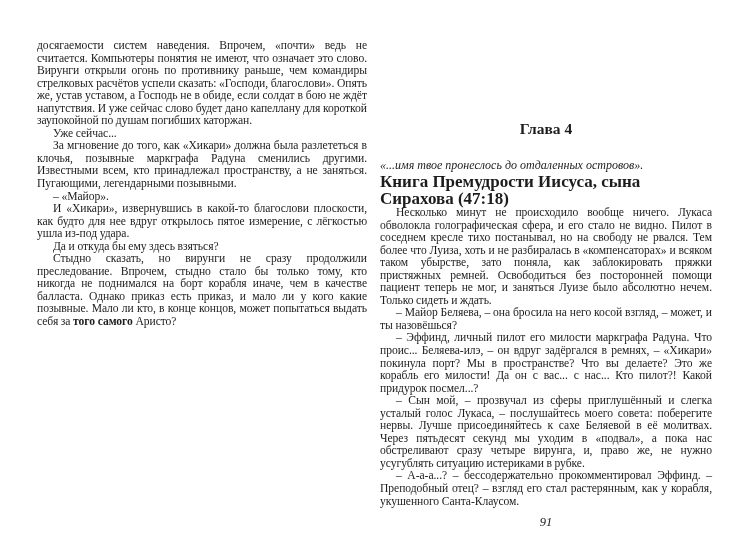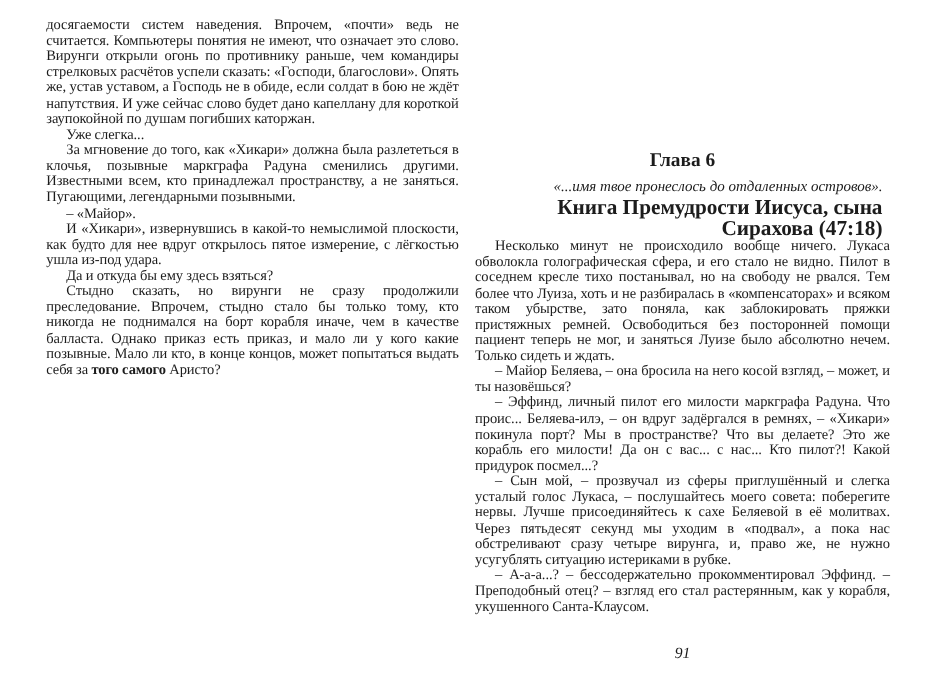--- a/index.html
+++ b/index.html
@@ -21,21 +21,21 @@
     background: #ffffff;
   }
   .page {
     position: absolute;
     top: 0;
     height: 540px;
   }
   .page-left {
     left: 37px;
     width: 330px;
-    padding-top: 14px;
+    padding-top: 40px;
     box-sizing: border-box;
   }
   .page-right {
     left: 380px;
     width: 332px;
   }
   p.para {
     margin: 0;
     font-size: 11.6px;
     line-height: 12.55px;
@@ -49,23 +49,23 @@
   }
   .chapter-title {
     margin: 0;
     padding-top: 121px;
     text-align: center;
     font-size: 15.5px;
     line-height: 16px;
     font-weight: bold;
   }
   .epigraph {
-    margin-top: 4px;
+    margin-top: 20px;
     padding-right: 6px;
-    text-align: right;
+    text-align: left;
   }
   .epigraph-quote {
     font-style: italic;
     font-size: 12px;
     line-height: 16px;
   }
   .epigraph-source {
     font-weight: bold;
     font-size: 17px;
     line-height: 17px;
@@ -86,30 +86,30 @@
     line-height: 14px;
   }
 </style>
 </head>
 <body>
 
 <div class="spread">
 
   <div class="page page-left">
     <p class="para no-indent">досягаемости систем наведения. Впрочем, «почти» ведь не считается. Компьютеры понятия не имеют, что означает это слово. Вирунги открыли огонь по противнику раньше, чем командиры стрелковых расчётов успели сказать: «Господи, благослови». Опять же, устав уставом, а Господь не в обиде, если солдат в бою не ждёт напутствия. И уже сейчас слово будет дано капеллану для короткой заупокойной по душам погибших каторжан.</p>
-    <p class="para">Уже слегка...</p>
+    <p class="para">Уже сейчас...</p>
     <p class="para">За мгновение до того, как «Хикари» должна была разлететься в клочья, позывные маркграфа Радуна сменились другими. Известными всем, кто принадлежал пространству, а не заняться. Пугающими, легендарными позывными.</p>
     <p class="para">– «Майор».</p>
-    <p class="para">И «Хикари», извернувшись в какой-то немыслимой плоскости, как будто для нее вдруг открылось пятое измерение, с лёгкостью ушла из-под удара.</p>
+    <p class="para">И «Хикари», извернувшись в какой-то благослови плоскости, как будто для нее вдруг открылось пятое измерение, с лёгкостью ушла из-под удара.</p>
     <p class="para">Да и откуда бы ему здесь взяться?</p>
     <p class="para"><span>Стыдно сказать, но вирунги не сразу продолжили преследование. Впрочем, стыдно стало бы только тому, кто никогда не поднимался на борт корабля иначе, чем в качестве балласта. Однако приказ есть приказ, и мало ли у кого какие позывные. Мало ли кто, в конце концов, может попытаться выдать себя за </span><span class="bold-inline">того самого</span><span> Аристо?</span></p>
   </div>
 
   <div class="page page-right">
-    <h2 class="chapter-title">Глава 6</h2>
+    <h2 class="chapter-title">Глава 4</h2>
     <div class="epigraph">
       <div class="epigraph-quote">«...имя твое пронеслось до отдаленных островов».</div>
       <div class="epigraph-source">Книга Премудрости Иисуса, сына Сирахова (47:18)</div>
     </div>
     <div class="body-text">
       <p class="para">Несколько минут не происходило вообще ничего. Лукаса обволокла голографическая сфера, и его стало не видно. Пилот в соседнем кресле тихо постанывал, но на свободу не рвался. Тем более что Луиза, хоть и не разбиралась в «компенсаторах» и всяком таком убырстве, зато поняла, как заблокировать пряжки пристяжных ремней. Освободиться без посторонней помощи пациент теперь не мог, и заняться Луизе было абсолютно нечем. Только сидеть и ждать.</p>
       <p class="para">– Майор Беляева, – она бросила на него косой взгляд, – может, и ты назовёшься?</p>
       <p class="para">– Эффинд, личный пилот его милости маркграфа Радуна. Что проис... Беляева-илэ, – он вдруг задёргался в ремнях, – «Хикари» покинула порт? Мы в пространстве? Что вы делаете? Это же корабль его милости! Да он с вас... с нас... Кто пилот?! Какой придурок посмел...?</p>
       <p class="para">– Сын мой, – прозвучал из сферы приглушённый и слегка усталый голос Лукаса, – послушайтесь моего совета: поберегите нервы. Лучше присоединяйтесь к сахе Беляевой в её молитвах. Через пятьдесят секунд мы уходим в «подвал», а пока нас обстреливают сразу четыре вирунга, и, право же, не нужно усугублять ситуацию истериками в рубке.</p>
       <p class="para">– А-а-а...? – бессодержательно прокомментировал Эффинд. – Преподобный отец? – взгляд его стал растерянным, как у корабля, укушенного Санта-Клаусом.</p>

